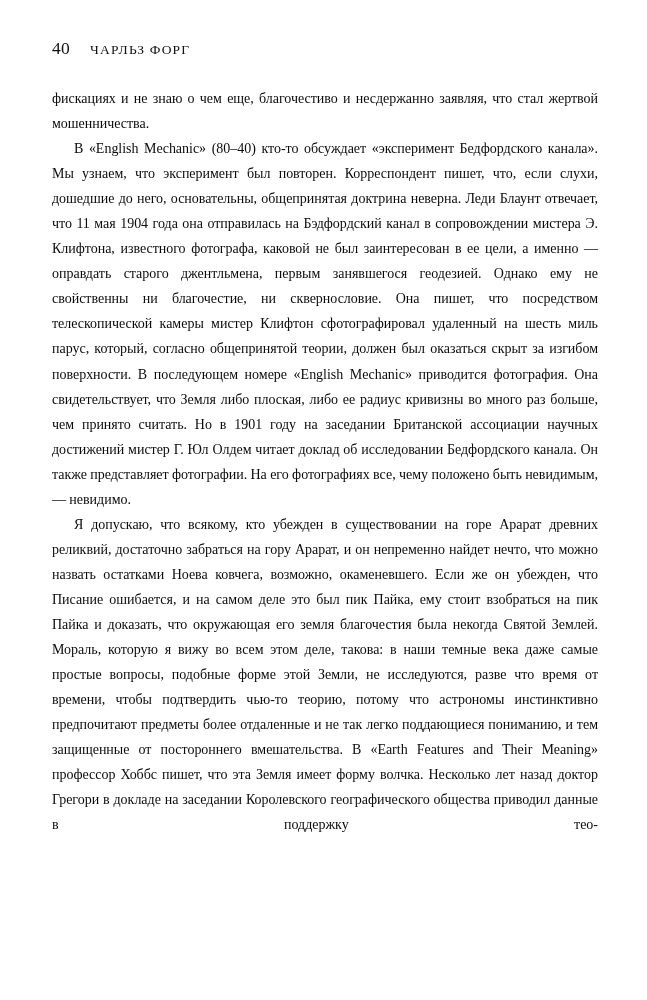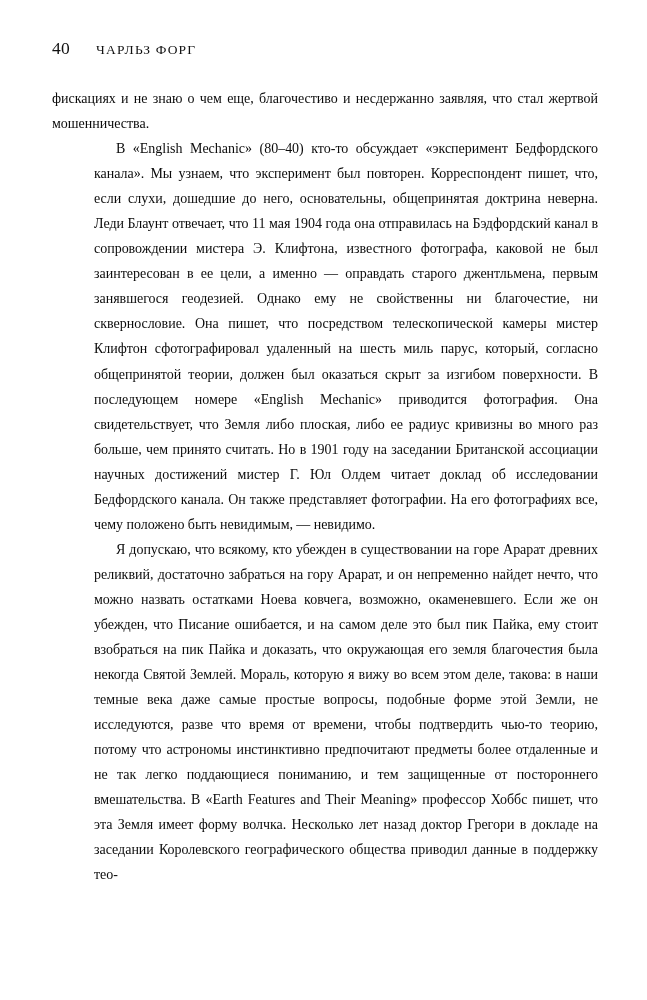--- a/index.html
+++ b/index.html
@@ -33,21 +33,21 @@
     align-items: baseline;
     white-space: nowrap;
   }
   .folio {
     font-size: 17.5px;
     line-height: 20px;
     letter-spacing: 0.3px;
     color: #111111;
   }
   .running-title {
-    margin-left: 26px;
+    margin-left: 20px;
     font-size: 13.5px;
     line-height: 20px;
     letter-spacing: 1.15px;
     color: #111111;
     text-transform: uppercase;
   }
   
   .textblock {
     position: absolute;
     left: 52px;
@@ -60,21 +60,20 @@
     line-height: 25.05px;
     text-align: justify;
     text-justify: inter-word;
     color: #0b0b0b;
     hyphens: manual;
     word-spacing: -0.1px;
     letter-spacing: -0.02px;
   }
   p.para.indent {
     text-indent: 22px;
-    margin-left: 42px;
   }
   p.para.cont {
     text-indent: 0;
   }
   
   p.para.runover {
     text-align-last: justify;
   }
 </style>
 </head>

